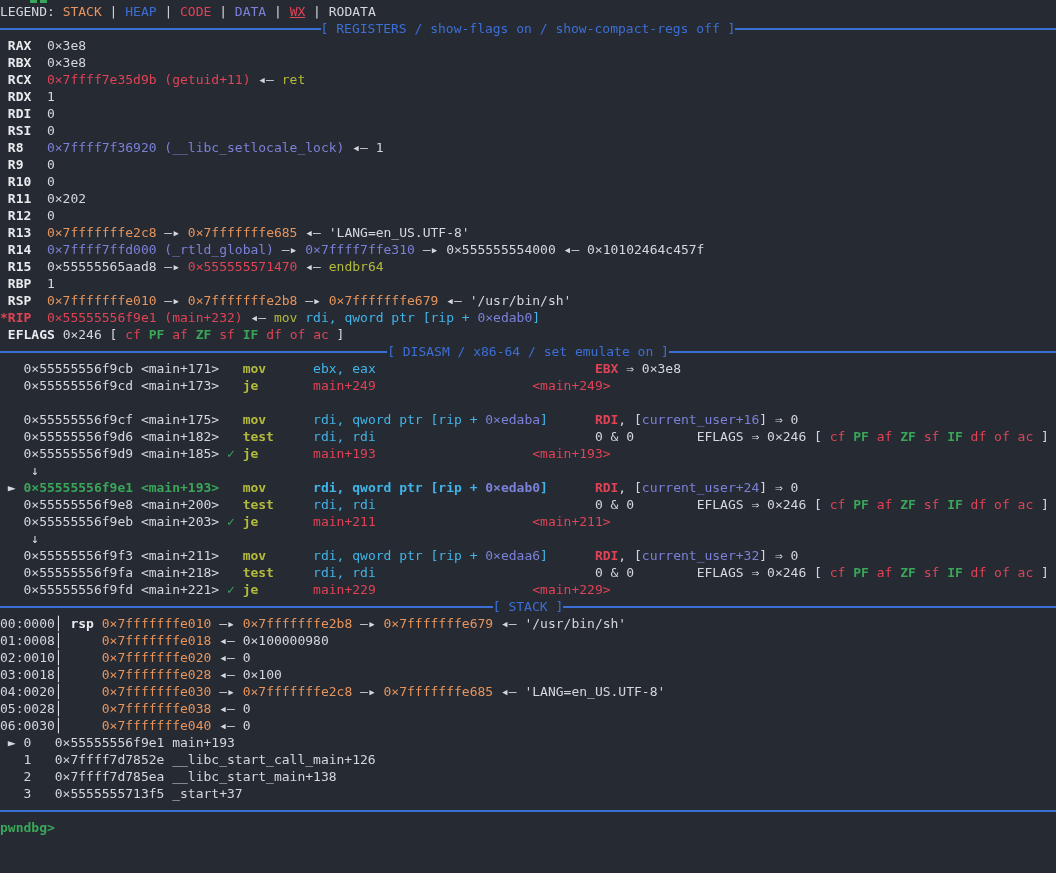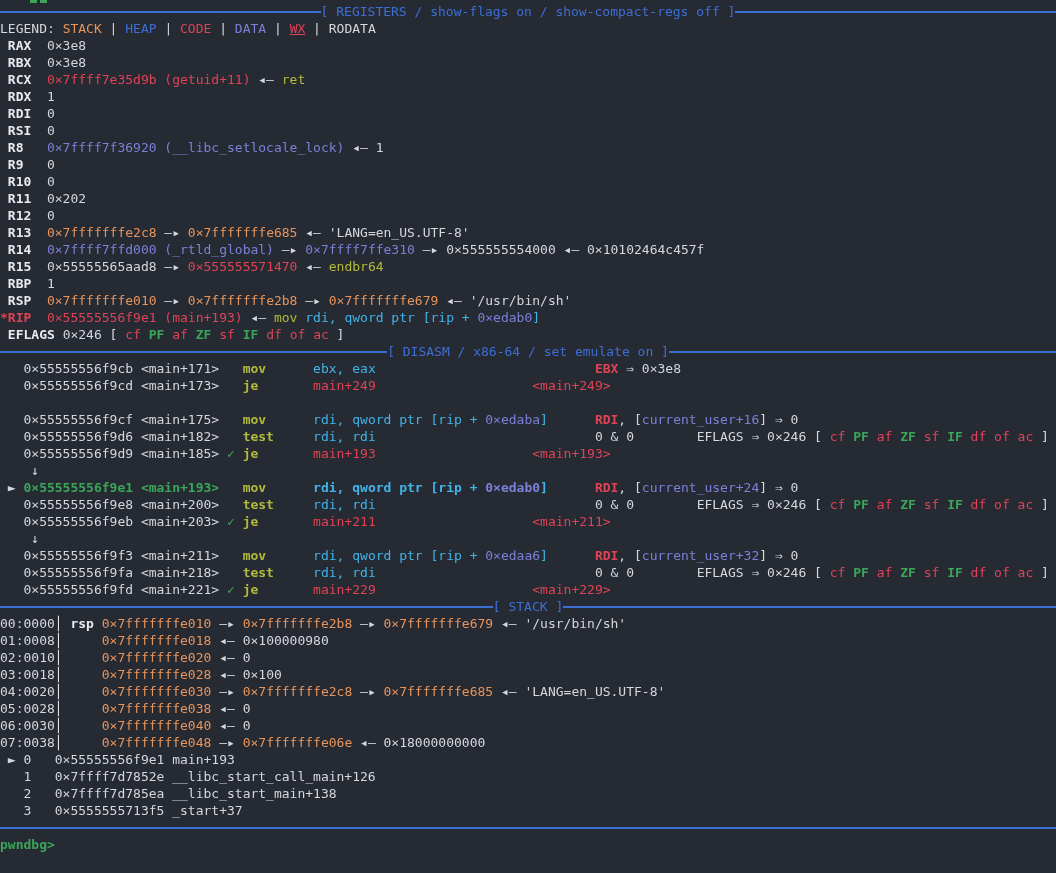--- a/index.html
+++ b/index.html
@@ -28,39 +28,39 @@
   .frag.f1{left:30px;width:7px;}
   .frag.f2{left:40px;width:7px;}
 </style>
 </head>
 <body>
 
 <div class="frag f1"></div>
 <div class="frag f2"></div>
 
 <div id="terminal">
+    <div class="line"><span>LEGEND: </span><span class="s-o">STACK</span><span> | </span><span class="s-bl">HEAP</span><span> | </span><span class="s-r">CODE</span><span> | </span><span class="s-p">DATA</span><span> | </span><span class="s-r s-u">WX</span><span> | </span><span>RODATA</span></div>
     <div class="line rule"><i class="bar"></i><span class="rtitle">[ REGISTERS / show-flags on / show-compact-regs off ]</span><i class="bar"></i></div>
-    <div class="line"><span>LEGEND: </span><span class="s-o">STACK</span><span> | </span><span class="s-bl">HEAP</span><span> | </span><span class="s-r">CODE</span><span> | </span><span class="s-p">DATA</span><span> | </span><span class="s-r s-u">WX</span><span> | </span><span>RODATA</span></div>
     <div class="line"><span class="s-w s-b"> RAX</span><span>  </span><span>0×3e8</span></div>
     <div class="line"><span class="s-w s-b"> RBX</span><span>  </span><span>0×3e8</span></div>
     <div class="line"><span class="s-w s-b"> RCX</span><span>  </span><span class="s-r">0×7ffff7e35d9b (getuid+11)</span><span> ◂— </span><span class="s-y">ret</span></div>
     <div class="line"><span class="s-w s-b"> RDX</span><span>  </span><span>1</span></div>
     <div class="line"><span class="s-w s-b"> RDI</span><span>  </span><span>0</span></div>
     <div class="line"><span class="s-w s-b"> RSI</span><span>  </span><span>0</span></div>
     <div class="line"><span class="s-w s-b"> R8</span><span>   </span><span class="s-p">0×7ffff7f36920 (__libc_setlocale_lock)</span><span> ◂— </span><span>1</span></div>
     <div class="line"><span class="s-w s-b"> R9</span><span>   </span><span>0</span></div>
     <div class="line"><span class="s-w s-b"> R10</span><span>  </span><span>0</span></div>
     <div class="line"><span class="s-w s-b"> R11</span><span>  </span><span>0×202</span></div>
     <div class="line"><span class="s-w s-b"> R12</span><span>  </span><span>0</span></div>
     <div class="line"><span class="s-w s-b"> R13</span><span>  </span><span class="s-o">0×7fffffffe2c8</span><span> —▸ </span><span class="s-o">0×7fffffffe685</span><span> ◂— </span><span>'LANG=en_US.UTF-8'</span></div>
     <div class="line"><span class="s-w s-b"> R14</span><span>  </span><span class="s-p">0×7ffff7ffd000 (_rtld_global)</span><span> —▸ </span><span class="s-p">0×7ffff7ffe310</span><span> —▸ </span><span>0×555555554000</span><span> ◂— </span><span>0×10102464c457f</span></div>
     <div class="line"><span class="s-w s-b"> R15</span><span>  </span><span>0×55555565aad8</span><span> —▸ </span><span class="s-r">0×555555571470</span><span> ◂— </span><span class="s-y">endbr64</span></div>
     <div class="line"><span class="s-w s-b"> RBP</span><span>  </span><span>1</span></div>
     <div class="line"><span class="s-w s-b"> RSP</span><span>  </span><span class="s-o">0×7fffffffe010</span><span> —▸ </span><span class="s-o">0×7fffffffe2b8</span><span> —▸ </span><span class="s-o">0×7fffffffe679</span><span> ◂— </span><span>'/usr/bin/sh'</span></div>
-    <div class="line"><span class="s-r s-b">*RIP</span><span>  </span><span class="s-r">0×55555556f9e1 (main+193)</span><span> ◂— </span><span class="s-y">mov</span><span> </span><span class="s-c">rdi, qword ptr [rip + </span><span class="s-p">0×edab0</span><span class="s-c">]</span></div>
+    <div class="line"><span class="s-r s-b">*RIP</span><span>  </span><span class="s-r">0×55555556f9e1 (main+232)</span><span> ◂— </span><span class="s-y">mov</span><span> </span><span class="s-c">rdi, qword ptr [rip + </span><span class="s-p">0×edab0</span><span class="s-c">]</span></div>
     <div class="line"><span class="s-w s-b"> EFLAGS</span><span> </span><span>0×246 [ </span><span class="s-r">cf </span><span class="s-gn s-b">PF </span><span class="s-r">af </span><span class="s-gn s-b">ZF </span><span class="s-r">sf </span><span class="s-gn s-b">IF </span><span class="s-r">df </span><span class="s-r">of </span><span class="s-r">ac</span><span> ]</span></div>
     <div class="line rule"><i class="bar"></i><span class="rtitle">[ DISASM / x86-64 / set emulate on ]</span><i class="bar"></i></div>
     <div class="line"><span>   0×55555556f9cb &lt;main+171&gt;</span><span>   </span><span class="s-y s-b">mov</span><span>      </span><span class="s-c">ebx, eax</span><span>                            </span><span class="s-r s-b">EBX</span><span> ⇒ 0×3e8</span></div>
     <div class="line"><span>   0×55555556f9cd &lt;main+173&gt;</span><span>   </span><span class="s-y s-b">je</span><span>       </span><span class="s-r">main+249</span><span>                    </span><span class="s-r">&lt;main+249&gt;</span></div>
     <div class="line"><span> </span></div>
     <div class="line"><span>   0×55555556f9cf &lt;main+175&gt;</span><span>   </span><span class="s-y s-b">mov</span><span>      </span><span class="s-c">rdi, qword ptr [rip + </span><span class="s-p">0×edaba</span><span class="s-c">]</span><span>      </span><span class="s-r s-b">RDI</span><span>, [</span><span class="s-p">current_user+16</span><span>] ⇒ 0</span></div>
     <div class="line"><span>   0×55555556f9d6 &lt;main+182&gt;</span><span>   </span><span class="s-y s-b">test</span><span>     </span><span class="s-c">rdi, rdi</span><span>                            </span><span>0 &amp; 0</span><span>        </span><span>EFLAGS ⇒ 0×246 [ </span><span class="s-r">cf </span><span class="s-gn s-b">PF </span><span class="s-r">af </span><span class="s-gn s-b">ZF </span><span class="s-r">sf </span><span class="s-gn s-b">IF </span><span class="s-r">df </span><span class="s-r">of </span><span class="s-r">ac</span><span> ]</span></div>
     <div class="line"><span>   0×55555556f9d9 &lt;main+185&gt; </span><span class="s-gn">✓</span><span> </span><span class="s-y s-b">je</span><span>       </span><span class="s-r">main+193</span><span>                    </span><span class="s-r">&lt;main+193&gt;</span></div>
     <div class="line"><span>    </span><span>↓</span></div>
     <div class="line"><span> </span><span>►</span><span> </span><span class="s-gn s-b">0×55555556f9e1 &lt;main+193&gt;</span><span>   </span><span class="s-y s-b">mov</span><span>      </span><span class="s-c s-b">rdi, qword ptr [rip + </span><span class="s-p s-b">0×edab0</span><span class="s-c s-b">]</span><span>      </span><span class="s-r s-b">RDI</span><span>, [</span><span class="s-p">current_user+24</span><span>] ⇒ 0</span></div>
@@ -71,20 +71,19 @@
     <div class="line"><span>   0×55555556f9fa &lt;main+218&gt;</span><span>   </span><span class="s-y s-b">test</span><span>     </span><span class="s-c">rdi, rdi</span><span>                            </span><span>0 &amp; 0</span><span>        </span><span>EFLAGS ⇒ 0×246 [ </span><span class="s-r">cf </span><span class="s-gn s-b">PF </span><span class="s-r">af </span><span class="s-gn s-b">ZF </span><span class="s-r">sf </span><span class="s-gn s-b">IF </span><span class="s-r">df </span><span class="s-r">of </span><span class="s-r">ac</span><span> ]</span></div>
     <div class="line"><span>   0×55555556f9fd &lt;main+221&gt; </span><span class="s-gn">✓</span><span> </span><span class="s-y s-b">je</span><span>       </span><span class="s-r">main+229</span><span>                    </span><span class="s-r">&lt;main+229&gt;</span></div>
     <div class="line rule"><i class="bar"></i><span class="rtitle">[ STACK ]</span><i class="bar"></i></div>
     <div class="line"><span>00:0000</span><span class="s-w">│</span><span> </span><span class="s-w s-b">rsp</span><span> </span><span class="s-o">0×7fffffffe010</span><span> —▸ </span><span class="s-o">0×7fffffffe2b8</span><span> —▸ </span><span class="s-o">0×7fffffffe679</span><span> ◂— </span><span>'/usr/bin/sh'</span></div>
     <div class="line"><span>01:0008</span><span class="s-w">│</span><span>     </span><span class="s-o">0×7fffffffe018</span><span> ◂— </span><span>0×100000980</span></div>
     <div class="line"><span>02:0010</span><span class="s-w">│</span><span>     </span><span class="s-o">0×7fffffffe020</span><span> ◂— </span><span>0</span></div>
     <div class="line"><span>03:0018</span><span class="s-w">│</span><span>     </span><span class="s-o">0×7fffffffe028</span><span> ◂— </span><span>0×100</span></div>
     <div class="line"><span>04:0020</span><span class="s-w">│</span><span>     </span><span class="s-o">0×7fffffffe030</span><span> —▸ </span><span class="s-o">0×7fffffffe2c8</span><span> —▸ </span><span class="s-o">0×7fffffffe685</span><span> ◂— </span><span>'LANG=en_US.UTF-8'</span></div>
     <div class="line"><span>05:0028</span><span class="s-w">│</span><span>     </span><span class="s-o">0×7fffffffe038</span><span> ◂— </span><span>0</span></div>
     <div class="line"><span>06:0030</span><span class="s-w">│</span><span>     </span><span class="s-o">0×7fffffffe040</span><span> ◂— </span><span>0</span></div>
-    <div class="line"><span>07:0038</span><span class="s-w">│</span><span>     </span><span class="s-o">0×7fffffffe048</span><span> —▸ </span><span class="s-o">0×7fffffffe06e</span><span> ◂— </span><span>0×18000000000</span></div>
     <div class="line"><span> </span><span>►</span><span> </span><span>0   0×55555556f9e1 main+193</span></div>
     <div class="line"><span>   1   0×7ffff7d7852e __libc_start_call_main+126</span></div>
     <div class="line"><span>   2   0×7ffff7d785ea __libc_start_main+138</span></div>
     <div class="line"><span>   3   0×5555555713f5 _start+37</span></div>
     <div class="line rule"><i class="bar"></i></div>
     <div class="line"><span class="s-gn s-b">pwndbg&gt;</span></div>
   </div>
 
 </body></html>

